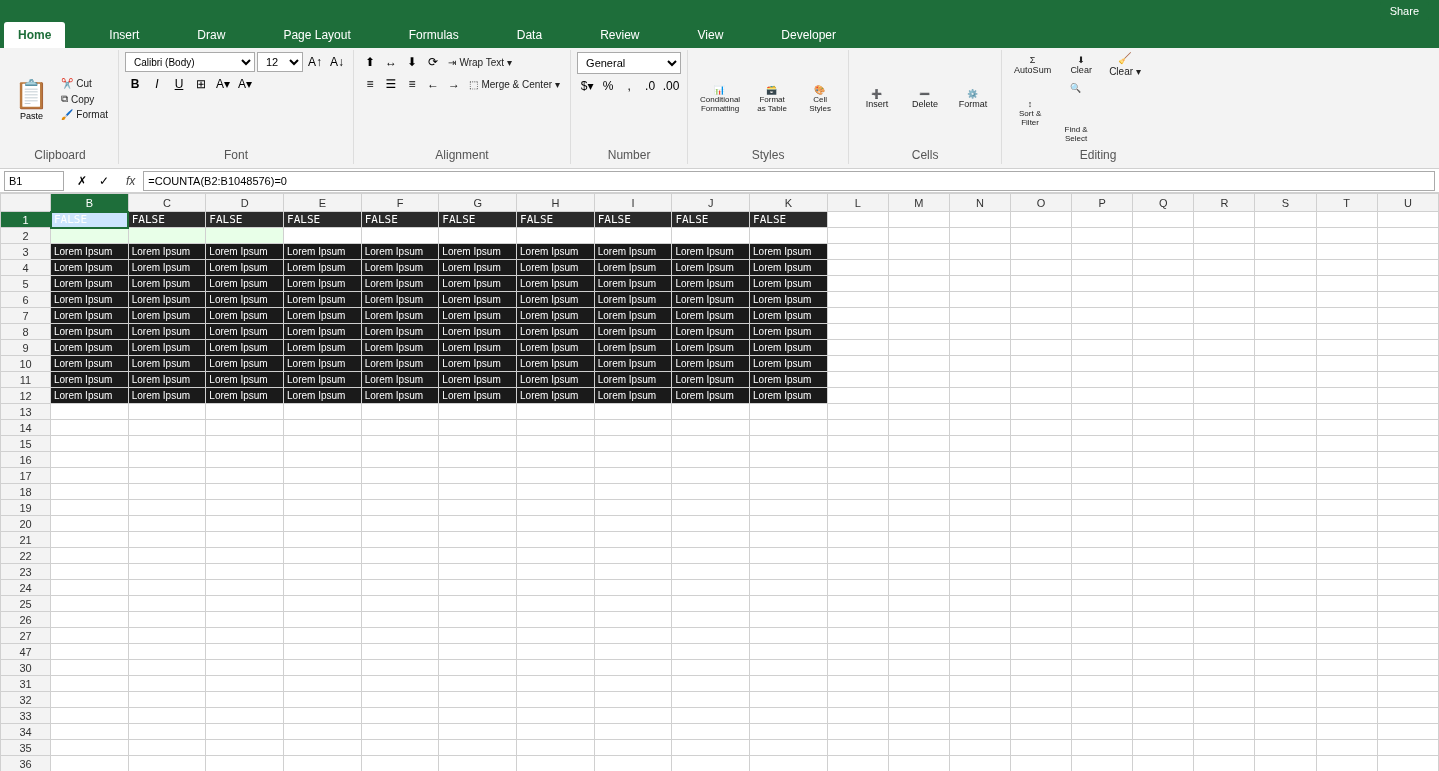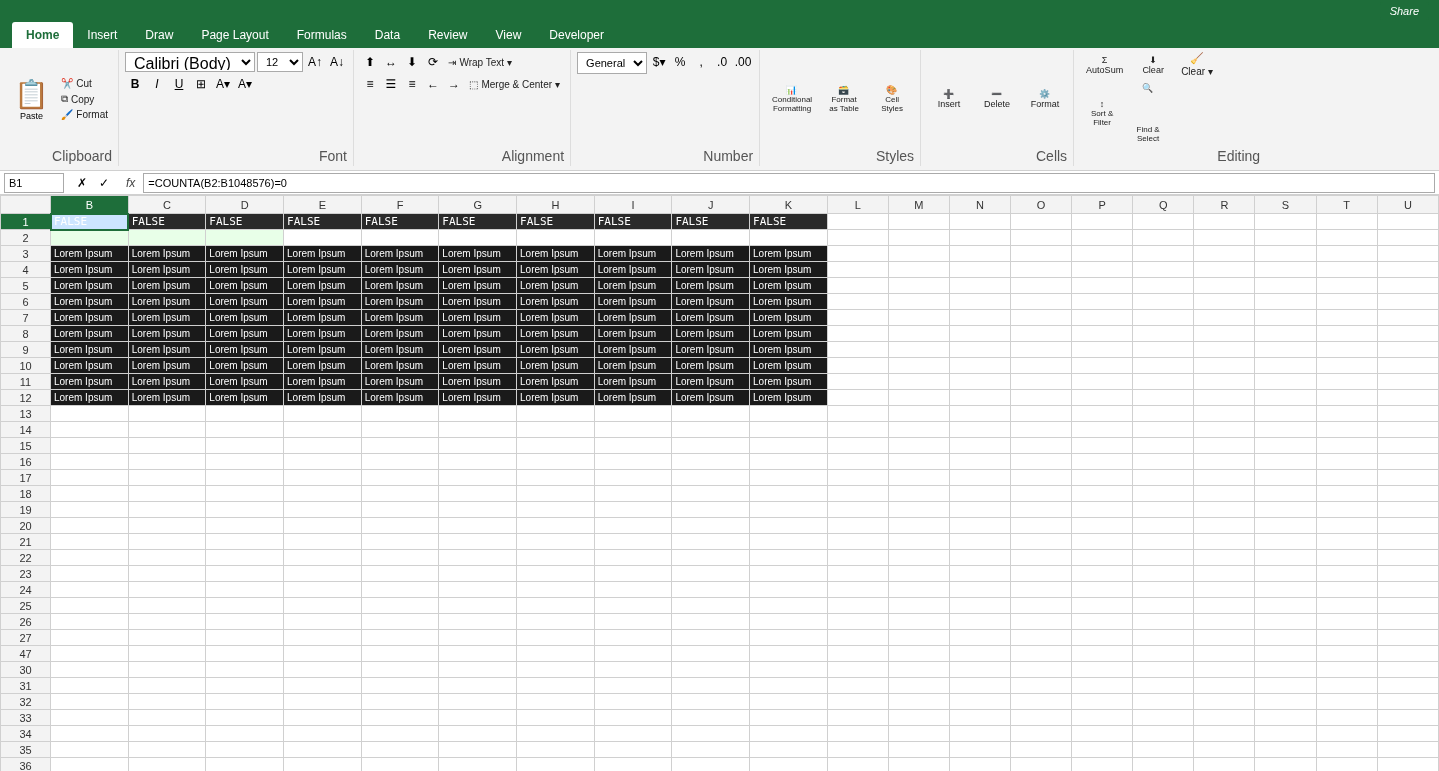--- a/index.html
+++ b/index.html
@@ -16,21 +16,22 @@
       color: white;
       font-size: 12px;
     }
 
     
     .tab-bar {
       background: #1e6e3a;
       display: flex;
       align-items: flex-end;
       height: 26px;
-      padding-left: 12px;
+      padding-left: 4px;
+      gap: 30px;
     }
     .tab {
       padding: 4px 14px;
       font-size: 12px;
       color: white;
       cursor: pointer;
       background: transparent;
       border: none;
       height: 100%;
       display: flex;
@@ -56,23 +57,23 @@
     .ribbon-group {
       display: flex;
       flex-direction: column;
       align-items: stretch;
       border-right: 1px solid #ddd;
       padding: 2px 6px 2px 4px;
       min-width: fit-content;
     }
     .ribbon-group:last-child { border-right: none; }
     .ribbon-group-label {
-      font-size: 14px;
+      font-size: 12px;
       color: #555;
-      text-align: right;
+      text-align: center;
       margin-top: auto;
       padding-top: 2px;
     }
     .ribbon-group-content {
       display: flex;
       flex-direction: row;
       align-items: center;
       gap: 2px;
       flex: 1;
     }
@@ -99,21 +100,21 @@
       padding: 2px 6px;
     }
     .paste-btn .icon { font-size: 28px; }
     .paste-btn .label { font-size: 9px; }
     .font-row {
       display: flex;
       align-items: center;
       gap: 2px;
     }
     .font-select {
-      font-size: 16px;
+      font-size: 10px;
       border: 1px solid #aaa;
       background: white;
       padding: 1px 4px;
       height: 20px;
       width: 130px;
     }
     .font-size-select {
       font-size: 11px;
       border: 1px solid #aaa;
       background: white;
@@ -346,21 +347,20 @@
     }
 
     .share-btn {
       background: #1e6e3a;
       color: white;
       border: none;
       border-radius: 3px;
       padding: 3px 10px;
       font-size: 11px;
       cursor: pointer;
-      font-style: italic;
     }
 
     .zoom-control {
       display: flex;
       align-items: center;
       gap: 4px;
     }
     .zoom-slider {
       width: 80px;
     }
@@ -475,21 +475,21 @@
           <span>⬚</span>
           <span>Merge &amp; Center</span>
           <span>▾</span>
         </button>
       </div>
     </div>
     <div class="ribbon-group-label">Alignment</div>
   </div>
 
   <div class="ribbon-group">
-    <div class="ribbon-group-content" style="align-items:flex-start;gap:2px;">
+    <div class="ribbon-group-content" style="flex-direction:column;align-items:flex-start;gap:2px;">
       <select class="number-select">
         <option>General</option>
       </select>
       <div class="number-row">
         <button class="icon-btn">$▾</button>
         <button class="icon-btn">%</button>
         <button class="icon-btn">,</button>
         <button class="icon-btn">.0</button>
         <button class="icon-btn">.00</button>
       </div>

